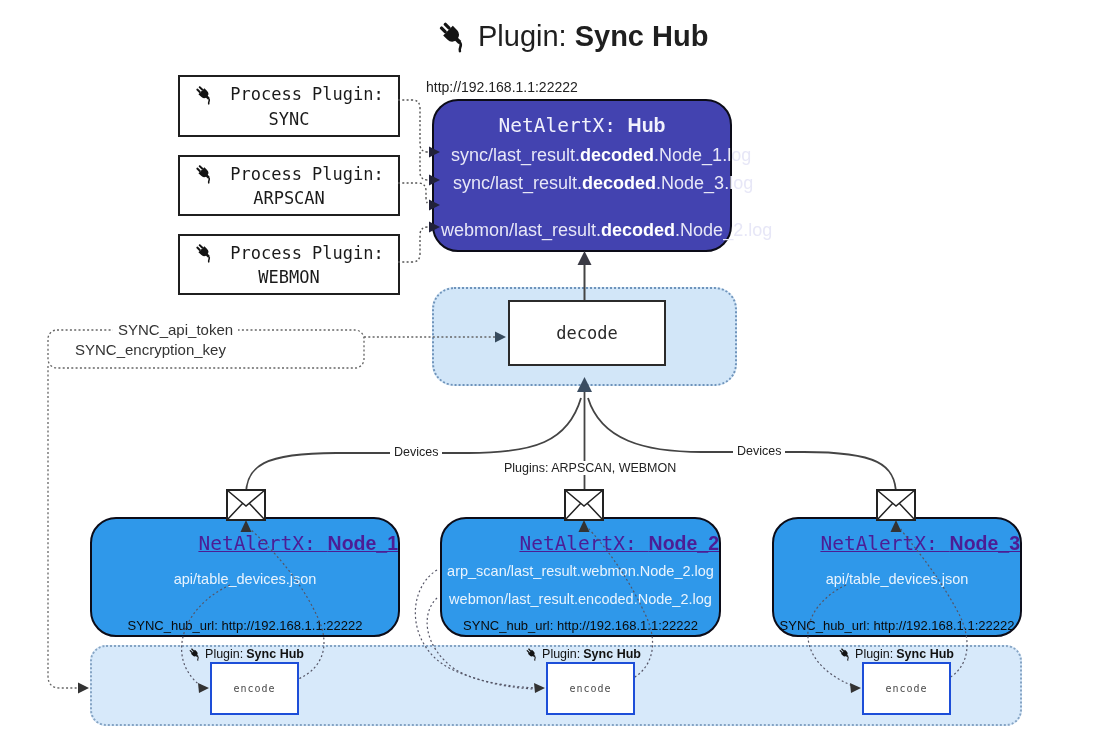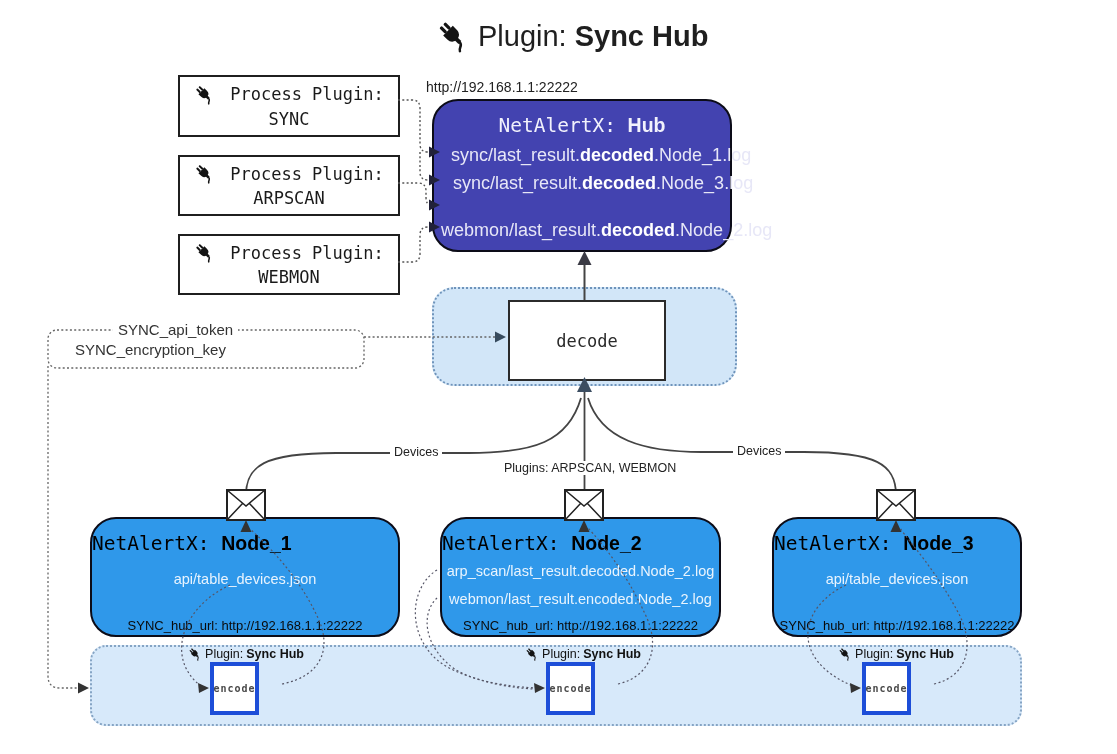--- a/index.html
+++ b/index.html
@@ -19,41 +19,41 @@
   .hub{left:432px;top:99px;width:300px;height:153px;background:#4343b0;border:2.5px solid #0c0c18;
        border-radius:26px;z-index:2;box-sizing:border-box;}
   .hub-title{position:absolute;left:0;top:13px;width:100%;text-align:center;font-size:19.5px;color:#f1f1fc;}
   .mono{font-family:"DejaVu Sans Mono",monospace;}
   .hub-line{position:absolute;font-size:18px;color:#e7e7f7;white-space:nowrap;}
   .hub-line b{color:#ffffff;}
   .url-label{left:426px;top:79px;width:300px;text-align:left;font-size:14px;color:#222;z-index:2;}
   
   .decode-wrap{left:432px;top:287px;width:305px;height:99px;background:#d2e6f8;
                border:2px dotted #6f94bb;border-radius:22px;z-index:1;box-sizing:border-box;}
-  .decode-box{left:508px;top:300px;width:158px;height:81px;background:#fff;border:2px solid #2b2b2b;
+  .decode-box{left:508px;top:300px;width:158px;height:66px;background:#fff;border:2px solid #2b2b2b;
               display:flex;align-items:center;justify-content:center;z-index:2;box-sizing:border-box;
               font-family:"DejaVu Sans Mono",monospace;font-size:17px;color:#2a2a2a;}
   
   .key-label{background:#fff;padding:0 5px;font-size:15px;color:#333;z-index:6;white-space:nowrap;}
   .edge-label{background:#fff;padding:0 4px;font-size:12.5px;color:#222;z-index:6;white-space:nowrap;}
   
   .node{top:517px;height:120px;background:#2f98ea;border:2.5px solid #0c0c18;border-radius:26px;
         z-index:2;box-sizing:border-box;}
-  .node-title{position:absolute;left:0;top:13px;width:100%;text-align:left;font-size:19.5px;color:#000000;}
+  .node-title{position:absolute;left:0;top:13px;width:100%;text-align:right;font-size:19.5px;color:#4c1d95;text-decoration:underline;}
   .node-line{position:absolute;left:0;width:100%;text-align:center;font-size:14.5px;color:#e9f4fe;white-space:nowrap;}
   .node-url{position:absolute;left:0;top:99px;width:100%;text-align:center;font-size:13px;color:#0a0a0a;}
   
   .band{left:90px;top:645px;width:932px;height:81px;background:#d7e9fa;border:2px dotted #85a4c4;
         border-radius:16px;z-index:1;box-sizing:border-box;}
   .band-label{top:646px;height:16px;width:130px;display:flex;align-items:center;justify-content:center;
               gap:3px;font-size:12.5px;color:#111;z-index:6;white-space:nowrap;}
   .band-label .bold{font-weight:bold;}
-  .encode-box{top:662px;width:49px;height:53px;background:#fff;border:4px solid #1d4ed8;z-index:6;
+  .encode-box{top:662px;width:89px;height:53px;background:#fff;border:2px solid #1d4ed8;z-index:6;
               display:flex;align-items:center;justify-content:center;box-sizing:border-box;
-              font-family:"DejaVu Sans Mono",monospace;font-size:10px;letter-spacing:1px;color:#4a4a4a;font-weight:bold;}
+              font-family:"DejaVu Sans Mono",monospace;font-size:10px;letter-spacing:1px;color:#4a4a4a;}
   
   #wires{position:absolute;left:0;top:0;width:1117px;height:754px;z-index:5;pointer-events:none;}
   .plug{flex:0 0 auto;}
 </style>
 </head>
 <body>
 
 <div id="canvas">
 
   <div class="abs title">
@@ -138,21 +138,21 @@
   <div class="abs edge-label" style="left:733px;top:444px;">Devices</div>
   <div class="abs edge-label" style="left:500px;top:461px;">Plugins: ARPSCAN, WEBMON</div>
 
   <div class="abs node" style="left:90px;width:310px;">
     <div class="node-title"><span class="mono">NetAlertX: </span><b>Node_1</b></div>
     <div class="node-line" style="top:52px;">api/table_devices.json</div>
     <div class="node-url">SYNC_hub_url: http://192.168.1.1:22222</div>
   </div>
   <div class="abs node" style="left:440px;width:281px;">
     <div class="node-title"><span class="mono">NetAlertX: </span><b>Node_2</b></div>
-    <div class="node-line" style="top:44px;">arp_scan/last_result.decoded.Node_2.log</div>
+    <div class="node-line" style="top:44px;">arp_scan/last_result.webmon.Node_2.log</div>
     <div class="node-line" style="top:72px;">webmon/last_result.encoded.Node_2.log</div>
     <div class="node-url">SYNC_hub_url: http://192.168.1.1:22222</div>
   </div>
   <div class="abs node" style="left:772px;width:250px;">
     <div class="node-title"><span class="mono">NetAlertX: </span><b>Node_3</b></div>
     <div class="node-line" style="top:52px;">api/table_devices.json</div>
     <div class="node-url">SYNC_hub_url: http://192.168.1.1:22222</div>
   </div>
 
   <div class="abs band"></div>

